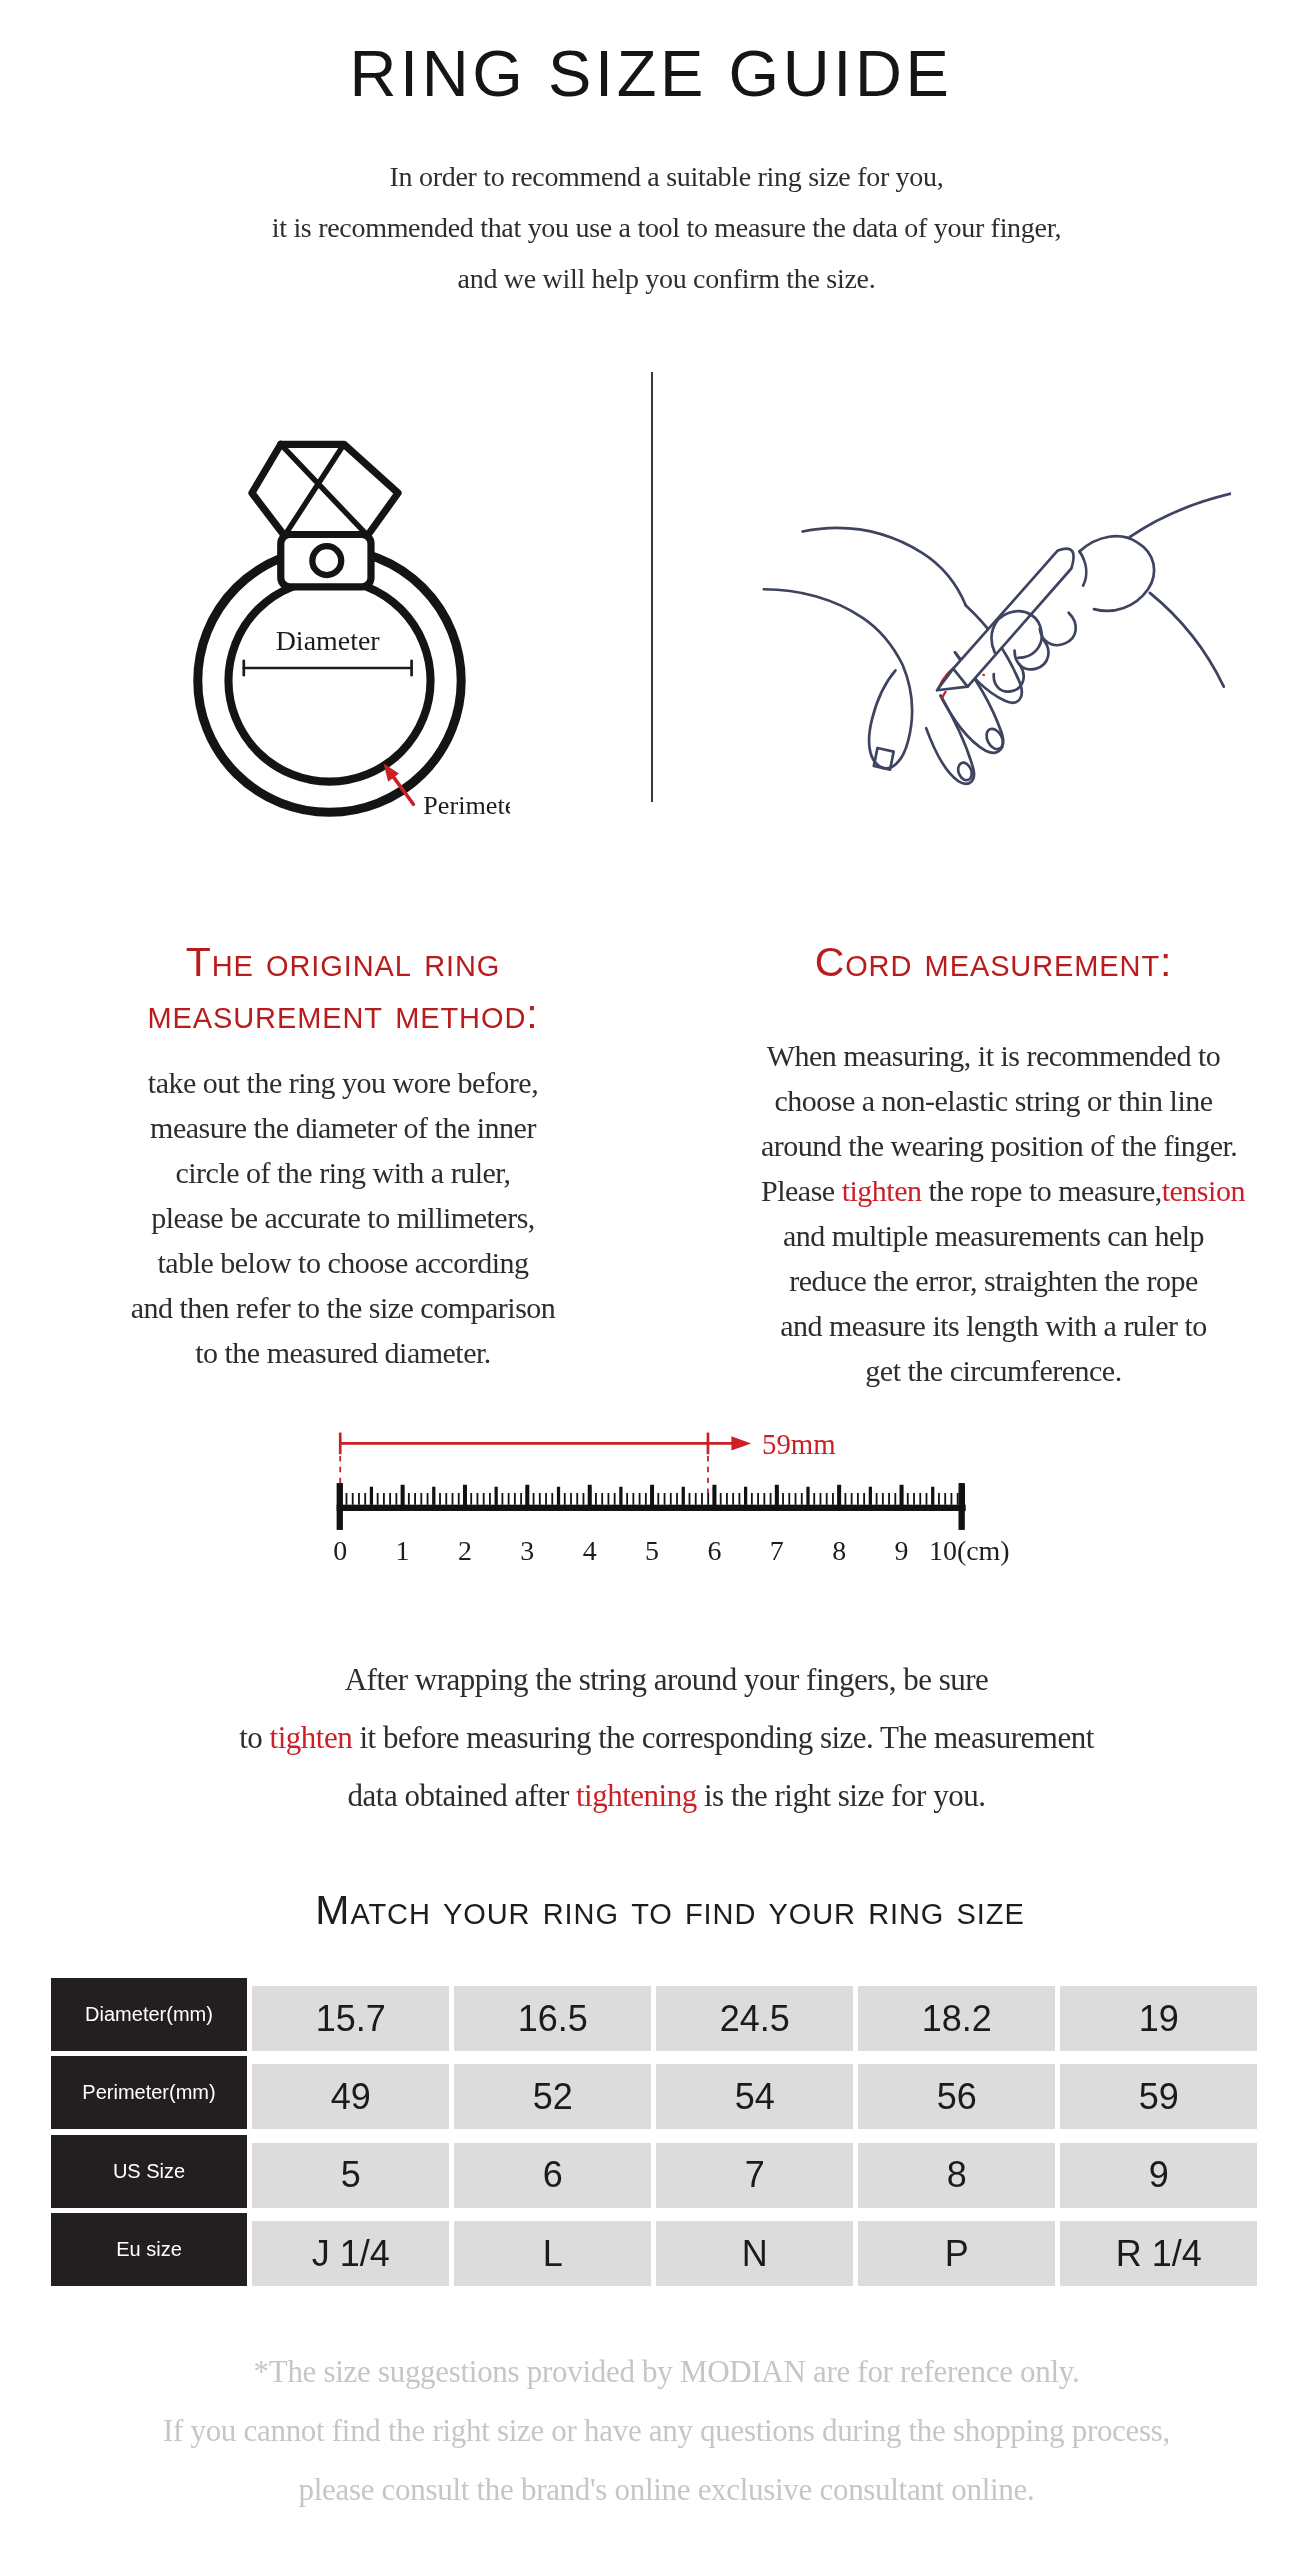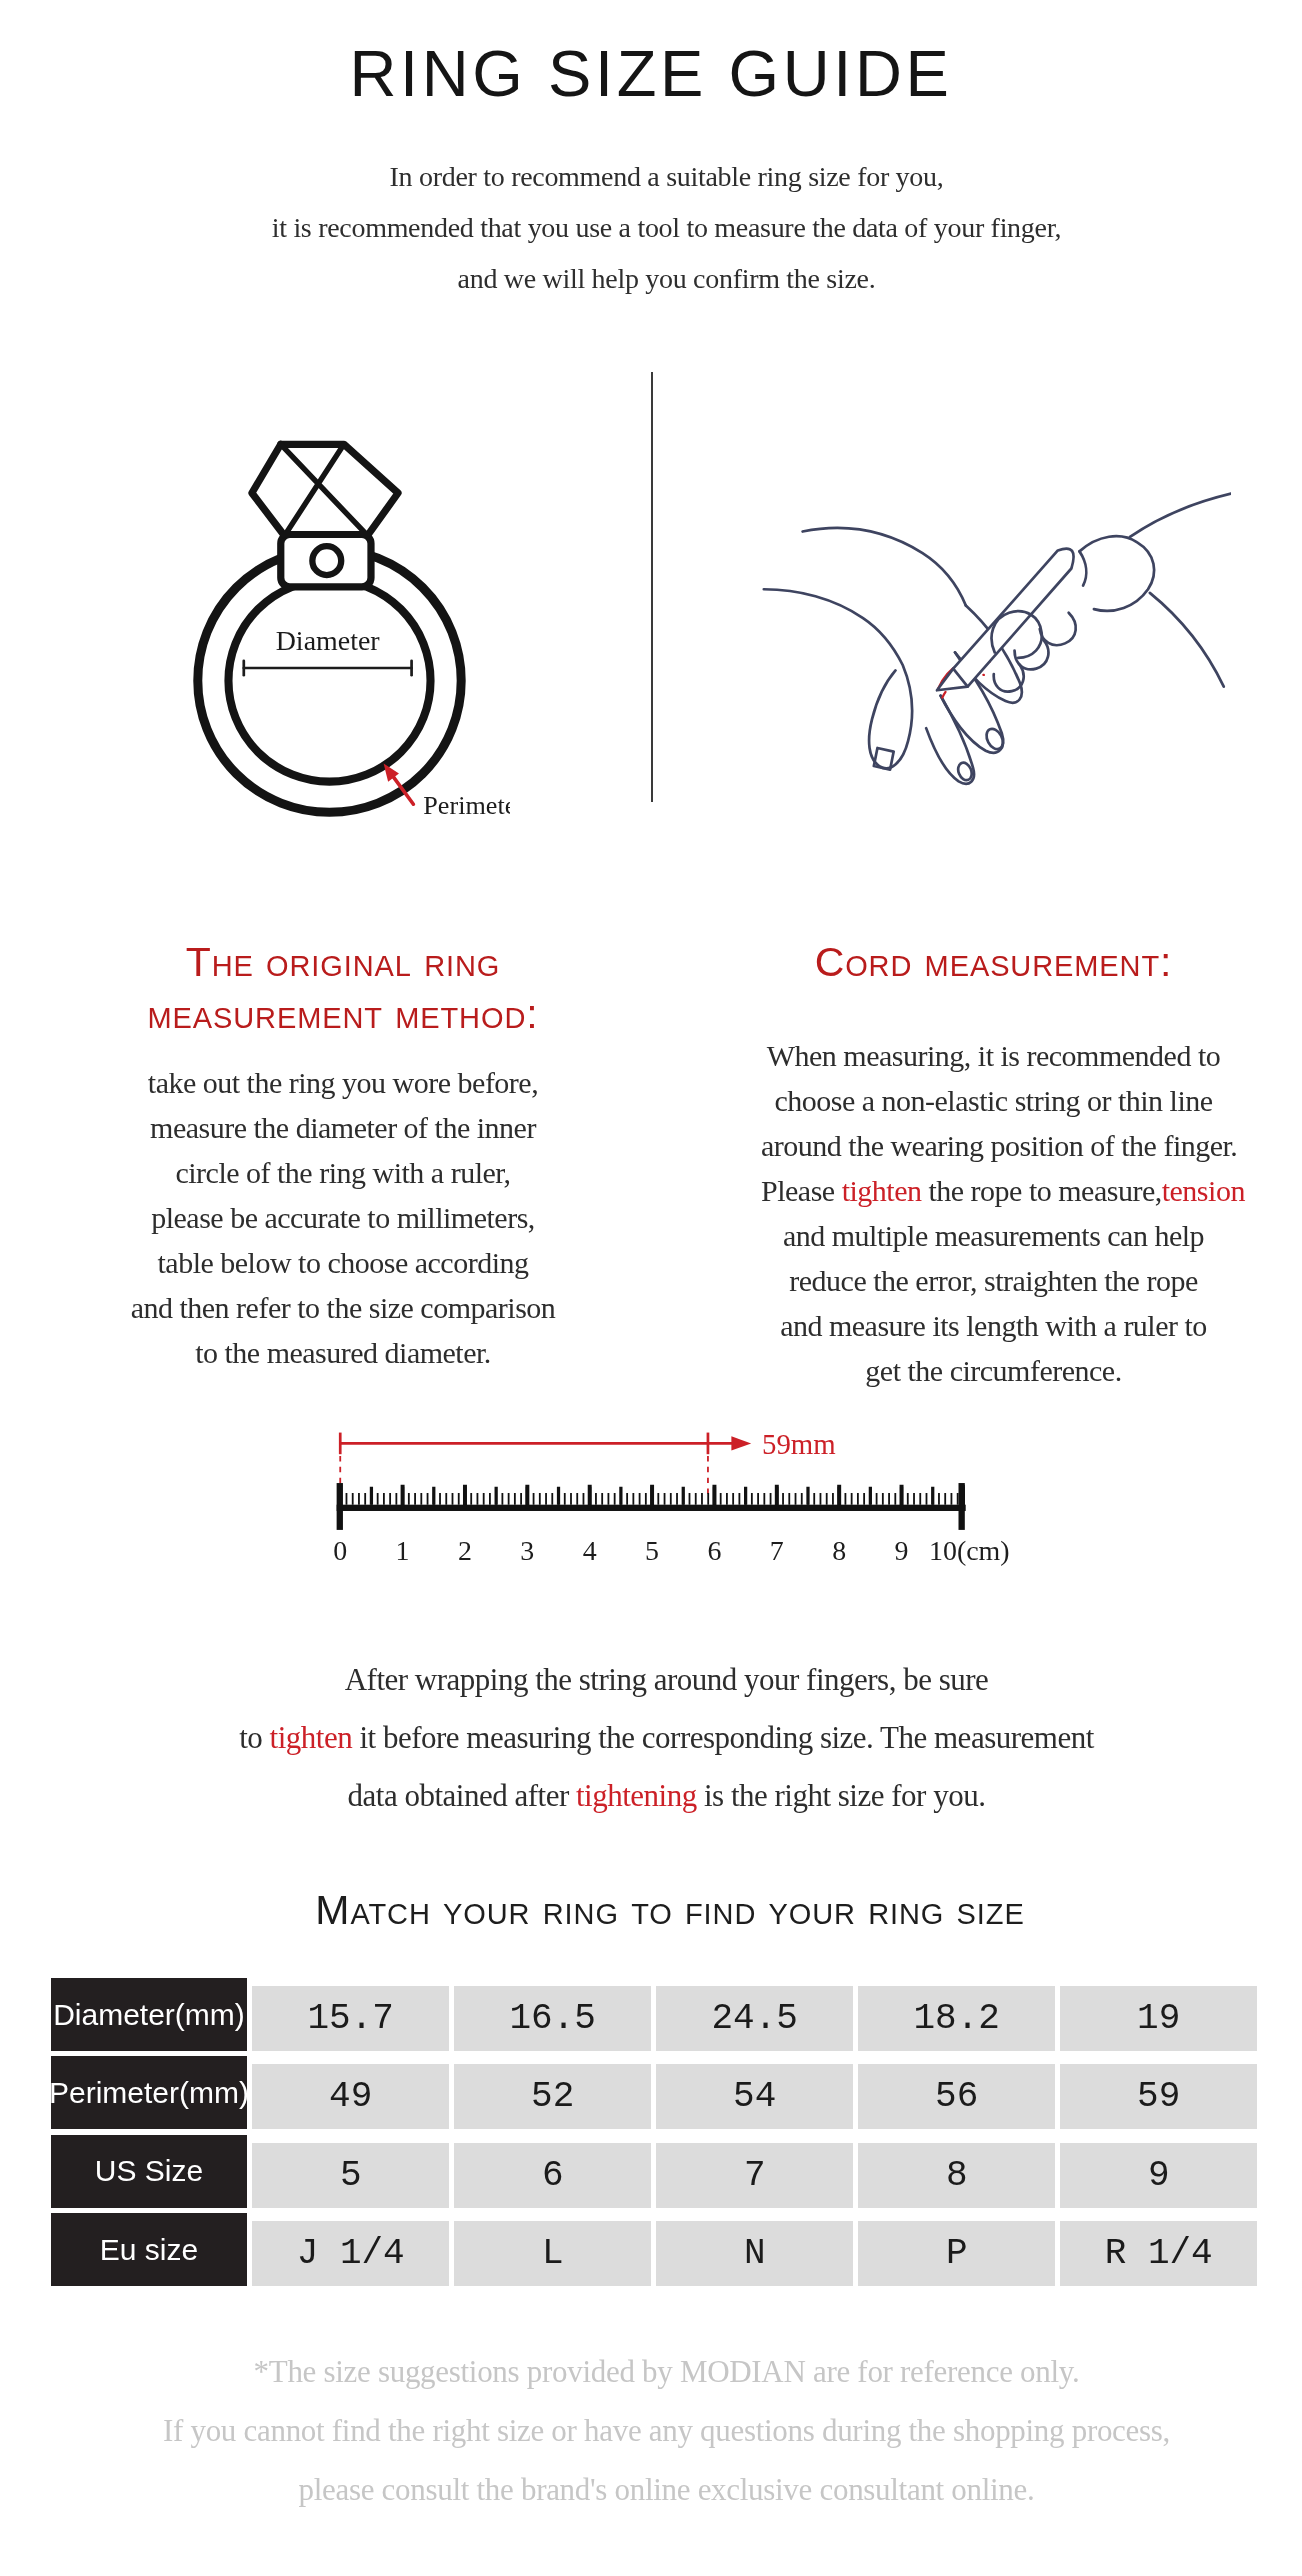--- a/index.html
+++ b/index.html
@@ -78,26 +78,26 @@
 
   
   .size-table{
     position:absolute;left:51px;top:1978px;width:1206px;
     display:flex;flex-direction:column;gap:5.4px;
   }
   .trow{display:grid;grid-template-columns:196px repeat(5,1fr);gap:5.4px;height:73px;}
   .tlabel{
     background:var(--label-bg);color:#fff;
     font-family:"Liberation Sans", sans-serif;
-    font-size:30px;
+    font-size:20px;
     display:flex;align-items:center;justify-content:center;
   }
   .tcell{
     background:var(--cell-bg);color:#1b1b1b;
-    font-family:Liberation Mono, monospace;
+    font-family:Liberation Sans, sans-serif;
     font-size:36px;
     display:flex;align-items:center;justify-content:center;margin-top:8px;
   }
 
   
   .footer{top:2342px;font-size:31px;line-height:59px;letter-spacing:-0.3px;color:var(--footer-gray);}
 
   
   .fig-label{font-family:"Liberation Serif",serif;font-size:31px;fill:#1c1c1c;}
   .fig-label.small{font-size:29px;}

